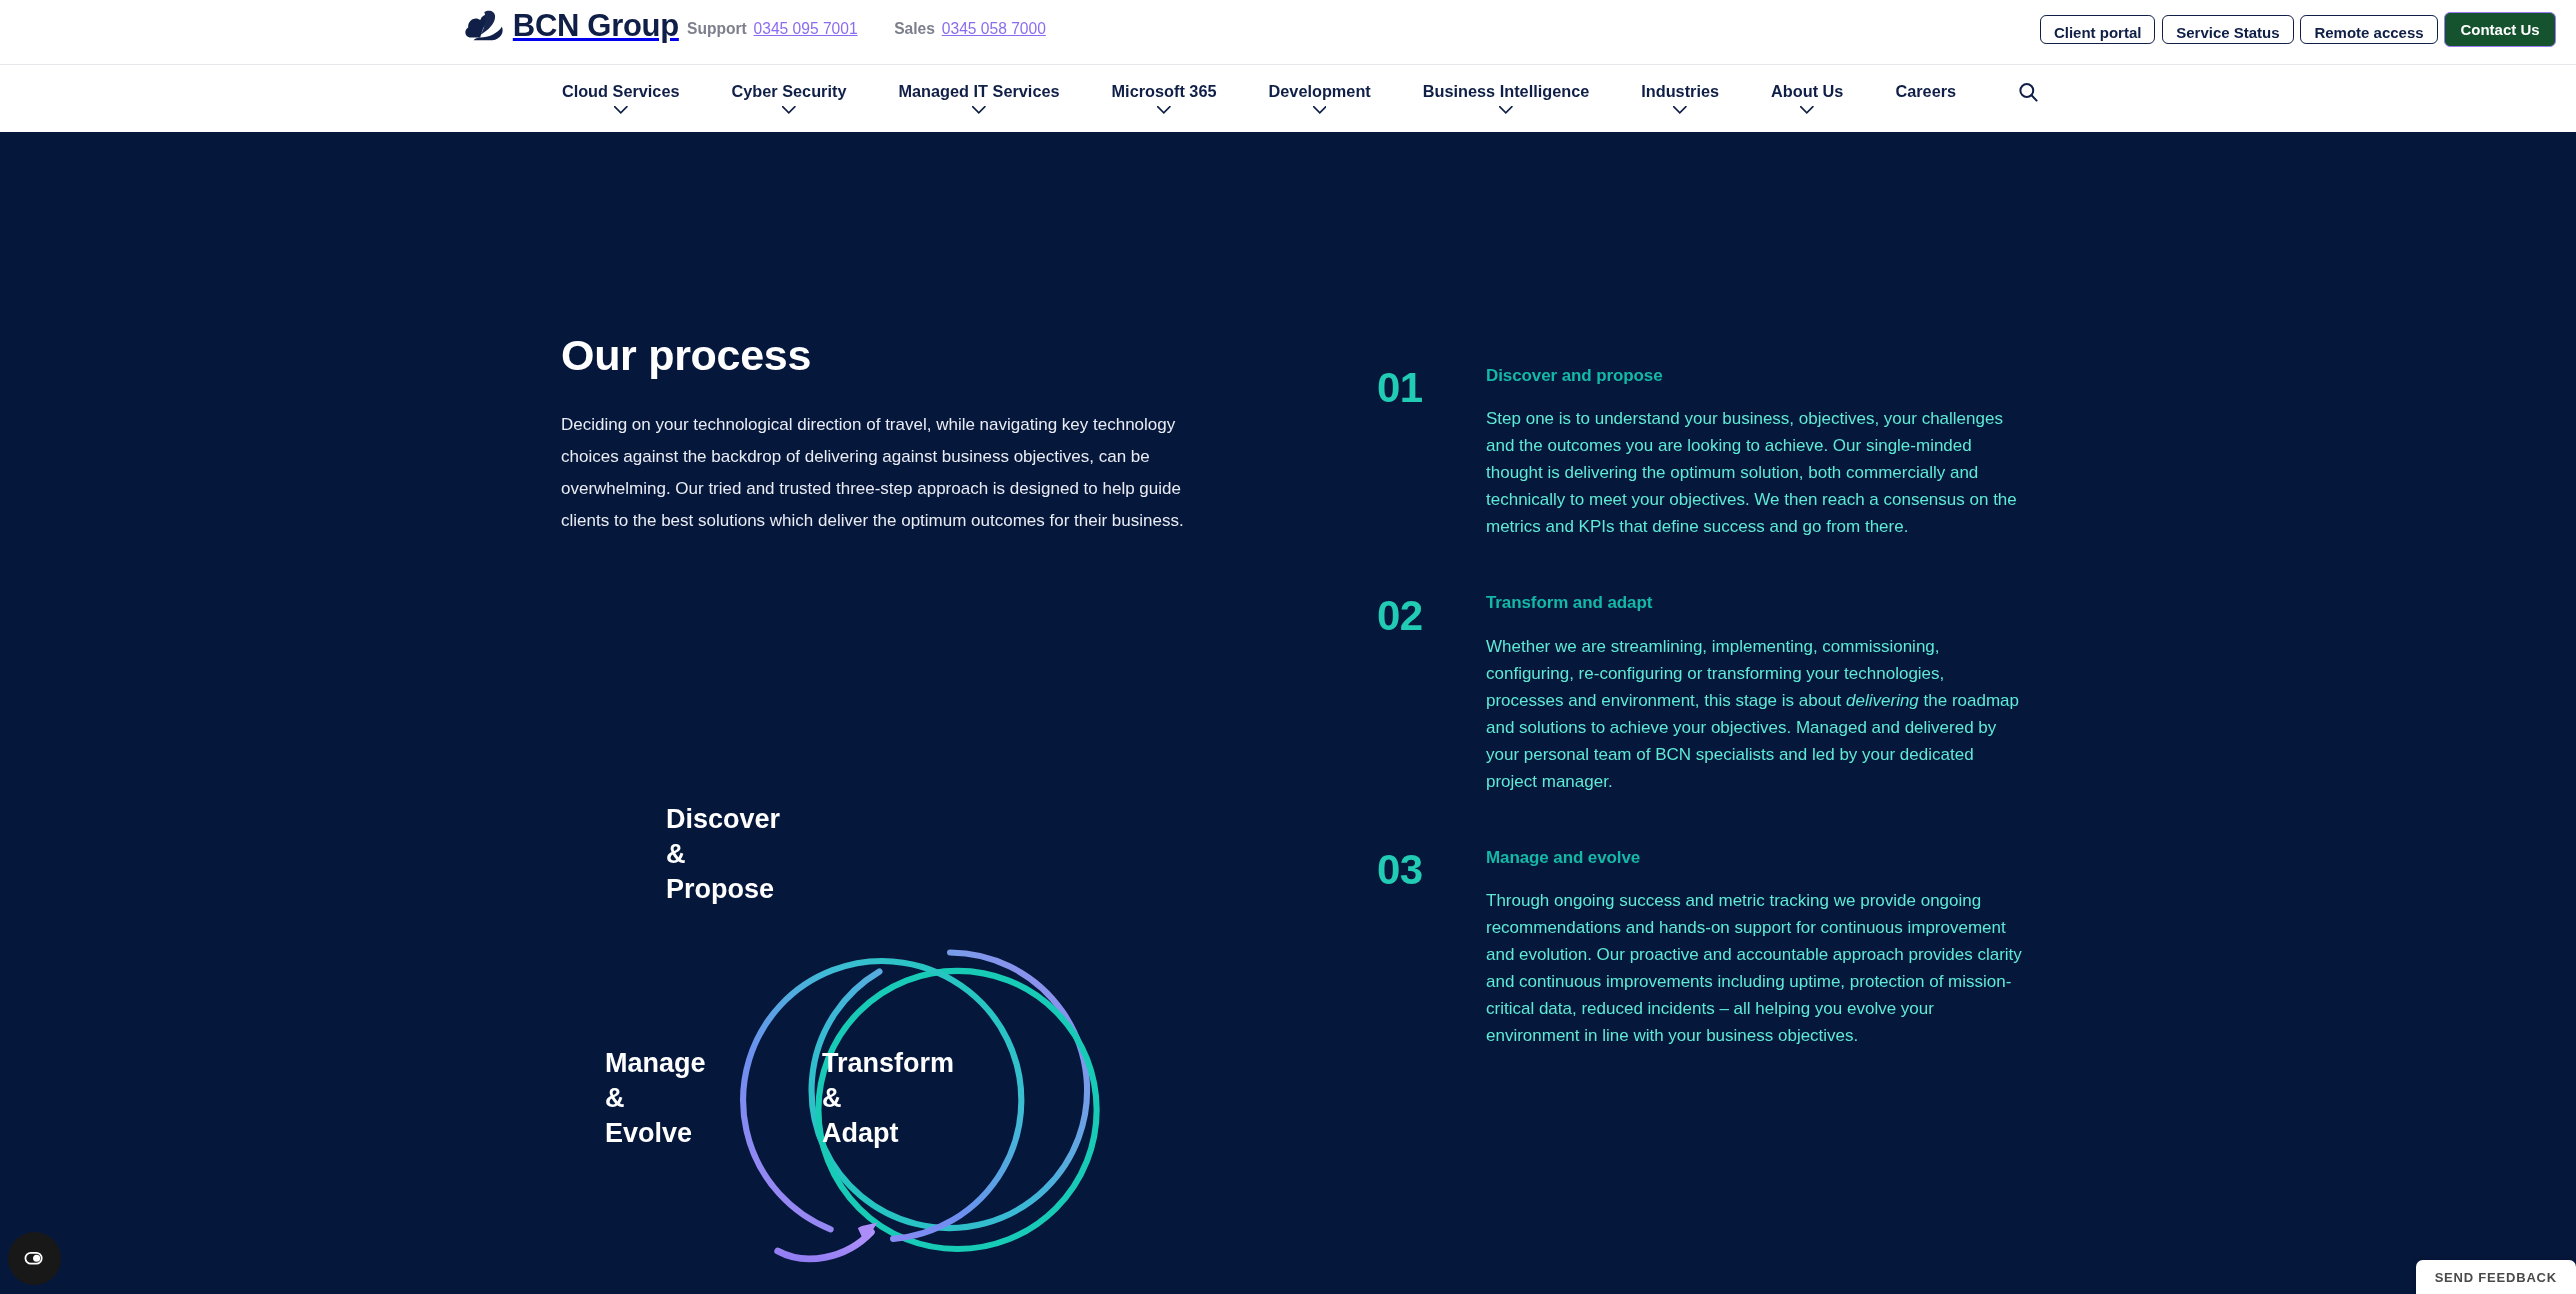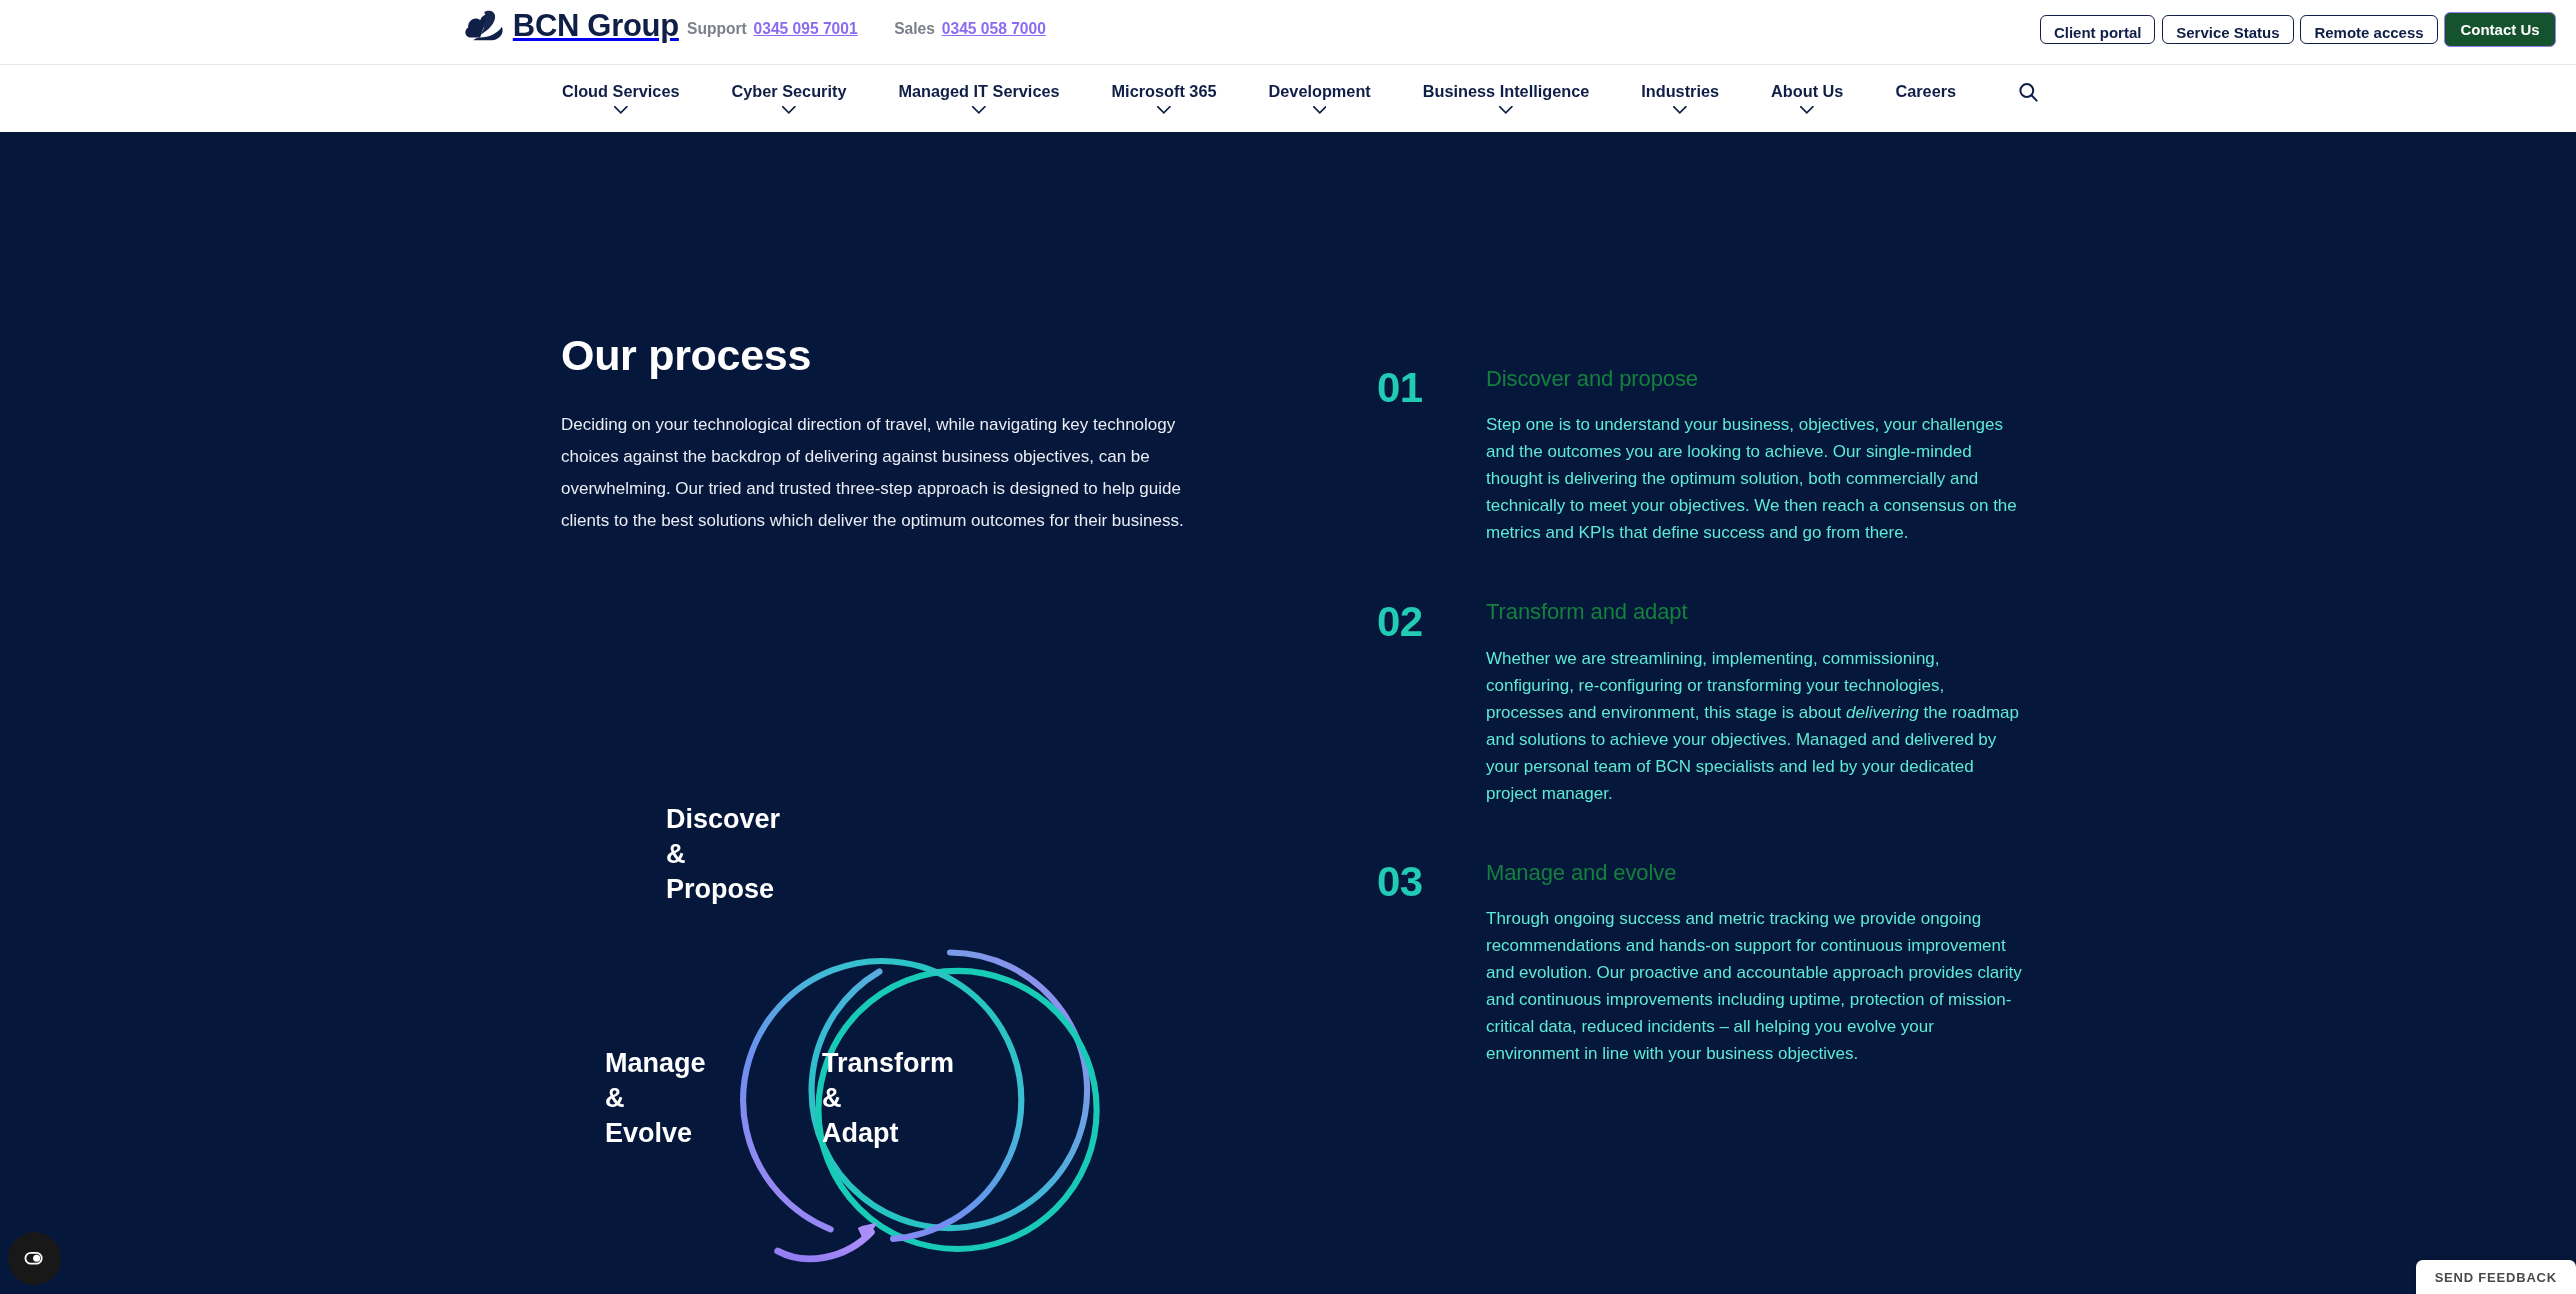--- a/index.html
+++ b/index.html
@@ -46,21 +46,21 @@
     gap: 6.8px;
     white-space: nowrap;
   }
   .phones .lbl {
     font-size: 15.6px;
     font-weight: 700;
     color: #7c7f8c;
   }
   .phones .num {
     font-size: 15.6px;
-    font-weight: 700;
+    font-weight: 400;
     color: #8b6cf0;
   }
   .phones .gap { width: 23px; display: inline-block; }
 
   .topbtns {
     position: absolute;
     right: 20.4px;
     top: 12.2px;
     display: flex;
     align-items: center;
@@ -200,23 +200,23 @@
     left: 0;
     top: 1.4px;
     font-size: 42px;
     font-weight: 700;
     color: #21cbb4;
     letter-spacing: -0.7px;
     line-height: 1;
   }
   .step-body { margin-left: 109px; }
   .step-title {
-    font-size: 22px;
-    font-weight: 400;
-    color: #15803d;
+    font-size: 17px;
+    font-weight: 700;
+    color: #14b8a6;
     line-height: 1.2;
     letter-spacing: -0.1px;
   }
   .step-text {
     margin-top: 19px;
     font-size: 17px;
     line-height: 27px;
     color: #5eead4;
     font-weight: 400;
     width: 536px;

